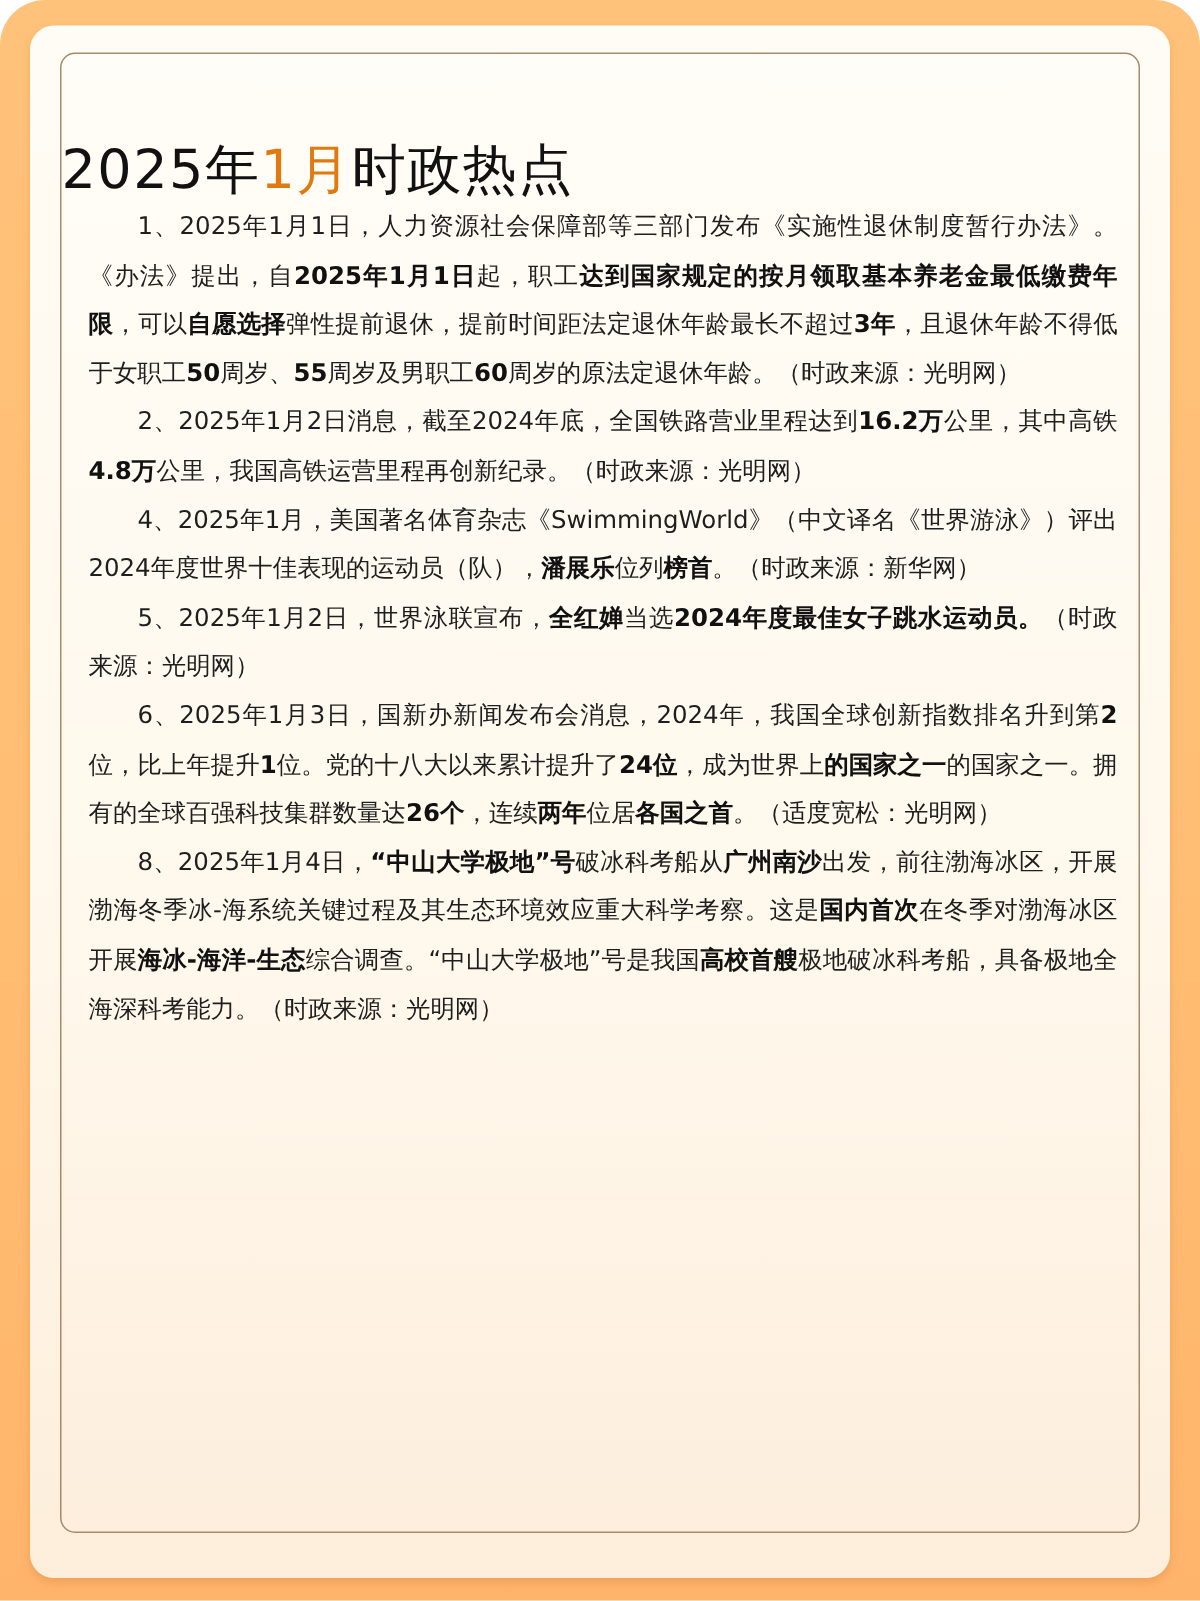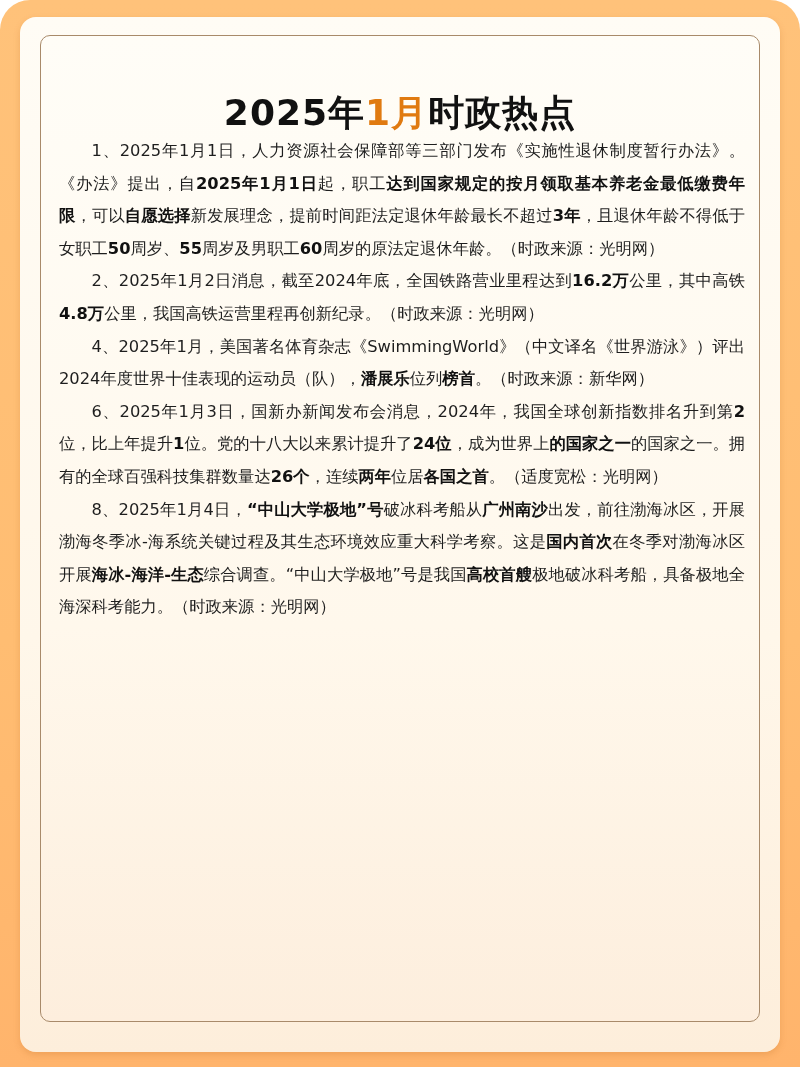--- a/index.html
+++ b/index.html
@@ -20,22 +20,21 @@
     box-shadow: 0 3px 6px rgba(190,110,40,0.25);
   }
   .box {
     position: absolute; left: 20px; top: 18px; width: 718px; height: 985px;
     border: 1.5px solid #a88a6a;
     border-radius: 10px;
     background: linear-gradient(180deg, #fffdf7 0%, #fff8ec 60%, #fdeedd 100%);
   }
   .title {
     position: absolute; left: 0; right: 0; top: 53px;
-    text-align: center;
-    font-size: 36px; font-weight: bold; color: #111;
+    font-size: 36px; font-weight: normal; color: #111;
     letter-spacing: 1px;
   }
   .title .accent { color: #e07a10; }
   .content {
     position: absolute; left: 18px; top: 99px; width: 686px;
   }
   .para {
     margin: 0;
     font-size: 16.3px;
     line-height: 32.6px;
@@ -49,21 +48,22 @@
 </head>
 <body>
 
 <div class="outer">
   <div class="card">
     <div class="box">
       <h1 class="title" style="margin:0;">
         <span>2025年</span><span class="accent">1月</span><span>时政热点</span>
       </h1>
       <div class="content" id="content">
-          <p class="para"><span>1、2025年1月1日，人力资源社会保障部等三部门发布《实施性退休制度暂行办法》。《办法》提出，自</span><b>2025年1月1日</b><span>起，职工</span><b>达到国家规定的按月领取基本养老金最低缴费年限</b><span>，可以</span><b>自愿选择</b><span>新发展理念，提前时间距法定退休年龄最长不超过</span><b>3年</b><span>，且退休年龄不得低于女职工</span><b>50</b><span>周岁、</span><b>55</b><span>周岁及男职工</span><b>60</b><span>周岁的原法定退休年龄。（时政来源：光明网）</span></p>
+          <p class="para"><span>1、2025年1月1日，人力资源社会保障部等三部门发布《实施性退休制度暂行办法》。《办法》提出，自</span><b>2025年1月1日</b><span>起，职工</span><b>达到国家规定的按月领取基本养老金最低缴费年限</b><span>，可以</span><b>自愿选择</b><span>弹性提前退休，提前时间距法定退休年龄最长不超过</span><b>3年</b><span>，且退休年龄不得低于女职工</span><b>50</b><span>周岁、</span><b>55</b><span>周岁及男职工</span><b>60</b><span>周岁的原法定退休年龄。（时政来源：光明网）</span></p>
           <p class="para"><span>2、2025年1月2日消息，截至2024年底，全国铁路营业里程达到</span><b>16.2万</b><span>公里，其中高铁</span><b>4.8万</b><span>公里，我国高铁运营里程再创新纪录。（时政来源：光明网）</span></p>
           <p class="para"><span>4、2025年1月，美国著名体育杂志《SwimmingWorld》（中文译名《世界游泳》）评出2024年度世界十佳表现的运动员（队），</span><b>潘展乐</b><span>位列</span><b>榜首</b><span>。（时政来源：新华网）</span></p>
+          <p class="para"><span>5、2025年1月2日，世界泳联宣布，</span><b>全红婵</b><span>当选</span><b>2024年度最佳女子跳水运动员。</b><span>（时政来源：光明网）</span></p>
           <p class="para"><span>6、2025年1月3日，国新办新闻发布会消息，2024年，我国全球创新指数排名升到第</span><b>2</b><span>位，比上年提升</span><b>1</b><span>位。党的十八大以来累计提升了</span><b>24位</b><span>，成为世界上</span><b>的国家之一</b><span>的国家之一。拥有的全球百强科技集群数量达</span><b>26个</b><span>，连续</span><b>两年</b><span>位居</span><b>各国之首</b><span>。（适度宽松：光明网）</span></p>
           <p class="para"><span>8、2025年1月4日，</span><b>“中山大学极地”号</b><span>破冰科考船从</span><b>广州南沙</b><span>出发，前往渤海冰区，开展渤海冬季冰-海系统关键过程及其生态环境效应重大科学考察。这是</span><b>国内首次</b><span>在冬季对渤海冰区开展</span><b>海冰-海洋-生态</b><span>综合调查。“中山大学极地”号是我国</span><b>高校首艘</b><span>极地破冰科考船，具备极地全海深科考能力。（时政来源：光明网）</span></p>
         </div>
     </div>
   </div>
 </div>
 
 </body></html>

